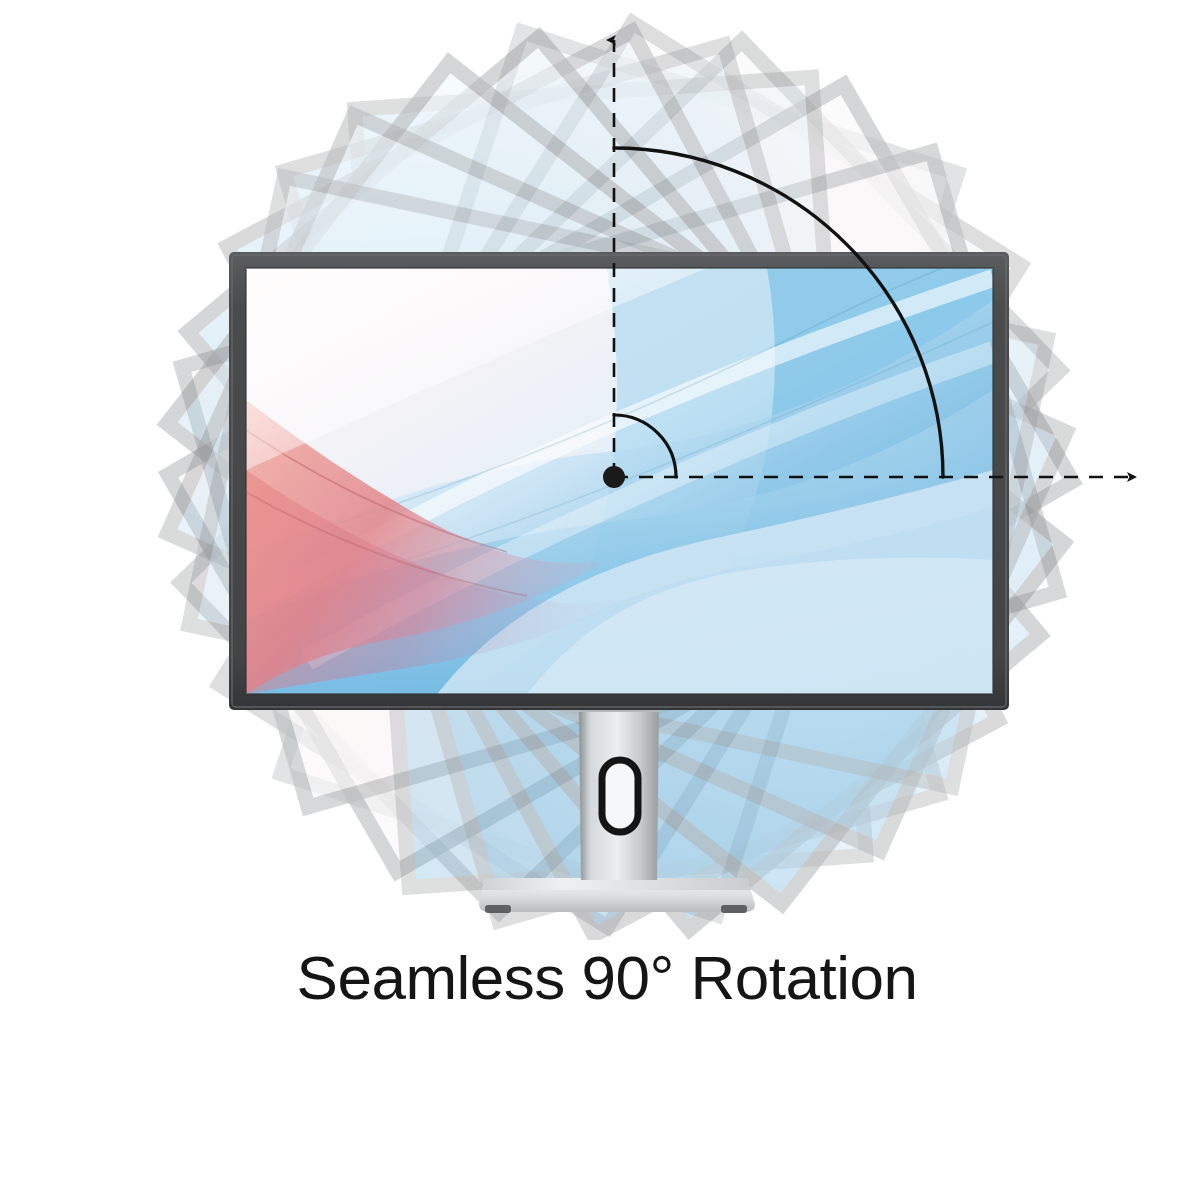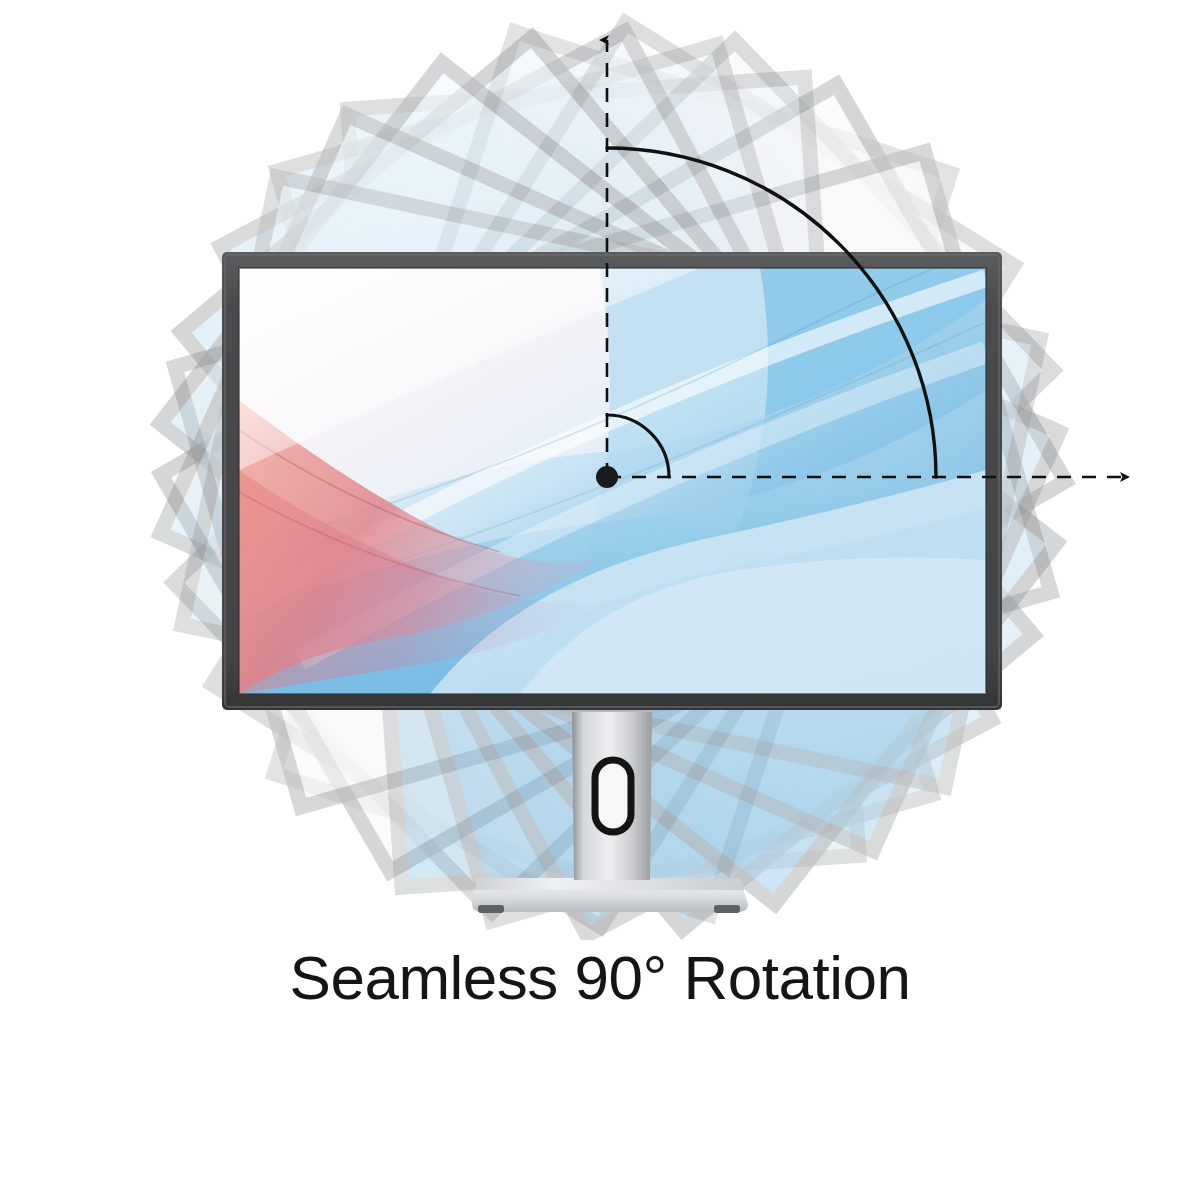--- a/index.html
+++ b/index.html
@@ -11,20 +11,21 @@
     width: 1200px;
     height: 1200px;
     font-family: "Liberation Sans", sans-serif;
     overflow: hidden;
   }
   #stage {
     position: relative;
     width: 1128px;
     height: 1200px;
     background: #ffffff;
+    margin-left: 7px;
   }
   #scene {
     position: absolute;
     left: 0; top: 0;
     width: 1200px;
     height: 940px;
   }
   #scene svg {
     display: block;
     width: 1200px;

